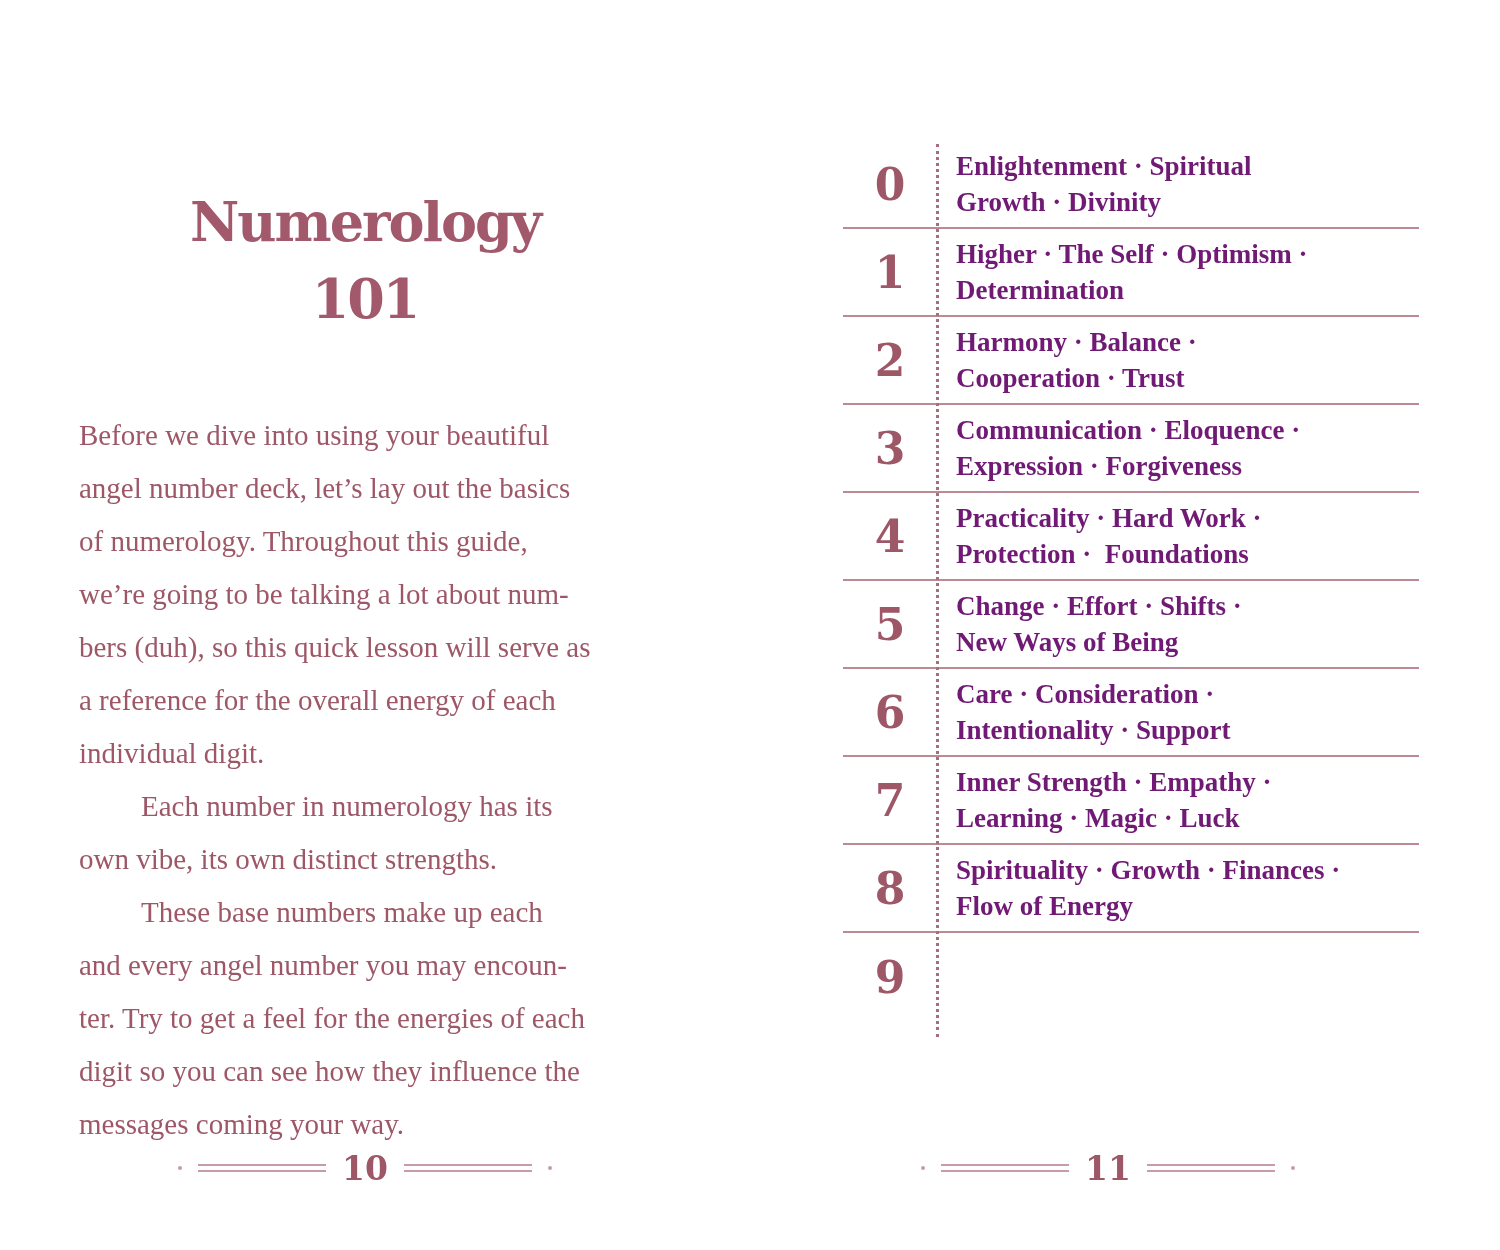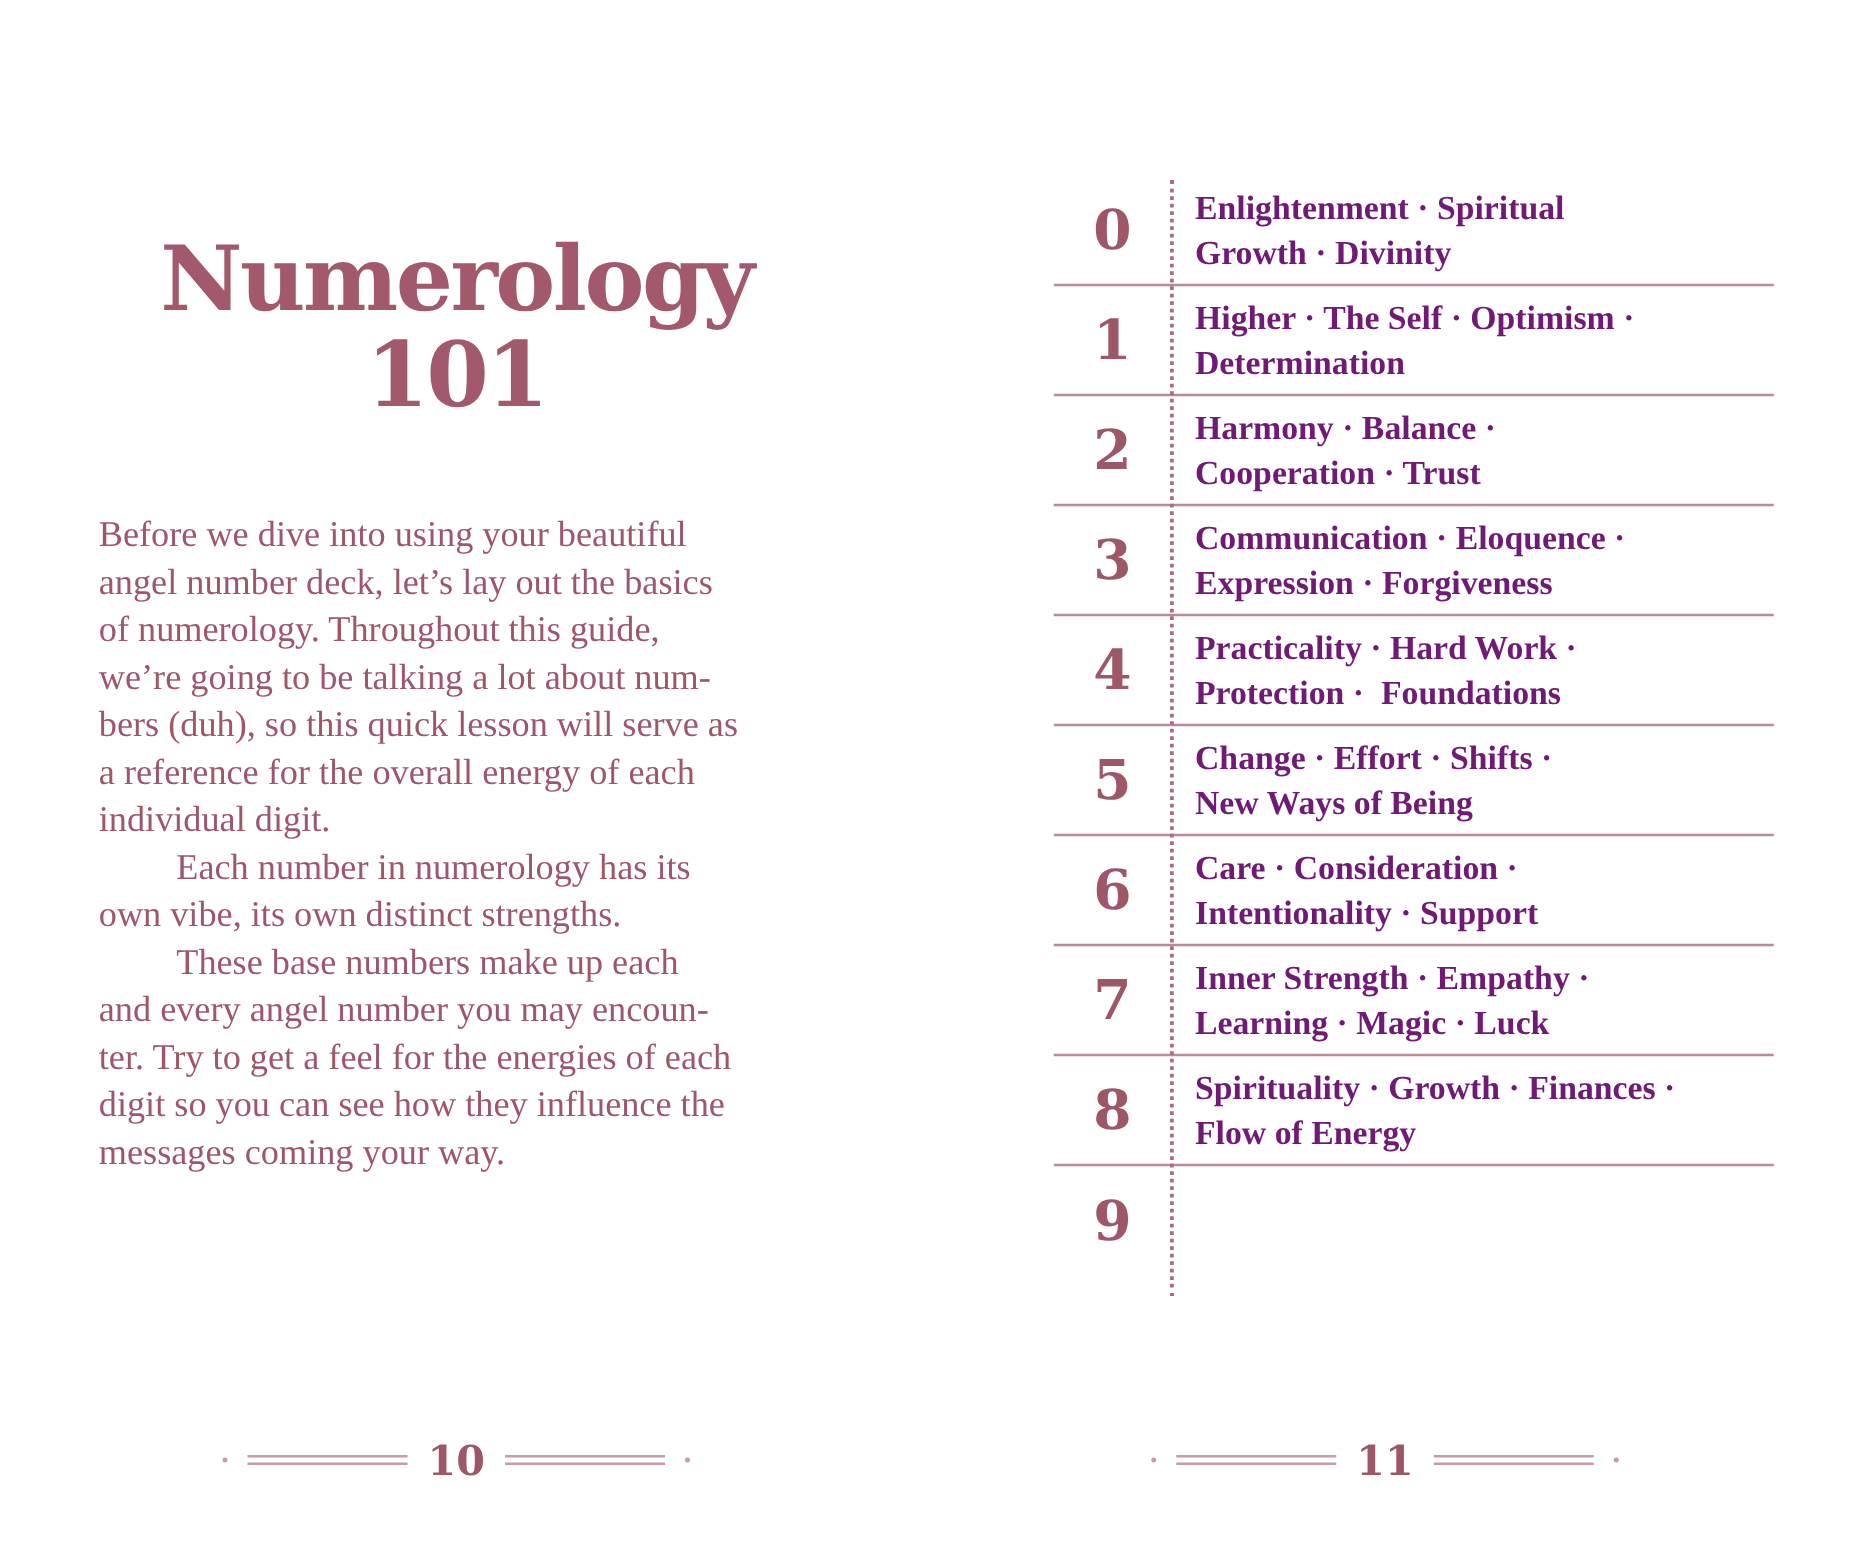--- a/index.html
+++ b/index.html
@@ -15,32 +15,32 @@
 
   
   .page-title {
     position: absolute;
     left: 58px;
     top: 184px;
     width: 614px;
     text-align: center;
     font-family: "DejaVu Serif", serif;
     font-weight: bold;
-    font-size: 72px;
+    font-size: 54px;
     line-height: 77px;
     letter-spacing: -2px;
     color: #a2596b;
   }
   .body-text {
     position: absolute;
     left: 79px;
     top: 409px;
     width: 645px;
     font-size: 29px;
-    line-height: 38px;
+    line-height: 53px;
     color: #9e5767;
   }
   .body-text p { margin: 0; white-space: pre-wrap; }
   .body-text p.indent { text-indent: 62px; }
 
   
   .num-table {
     position: absolute;
     left: 843px;
     top: 141px;

